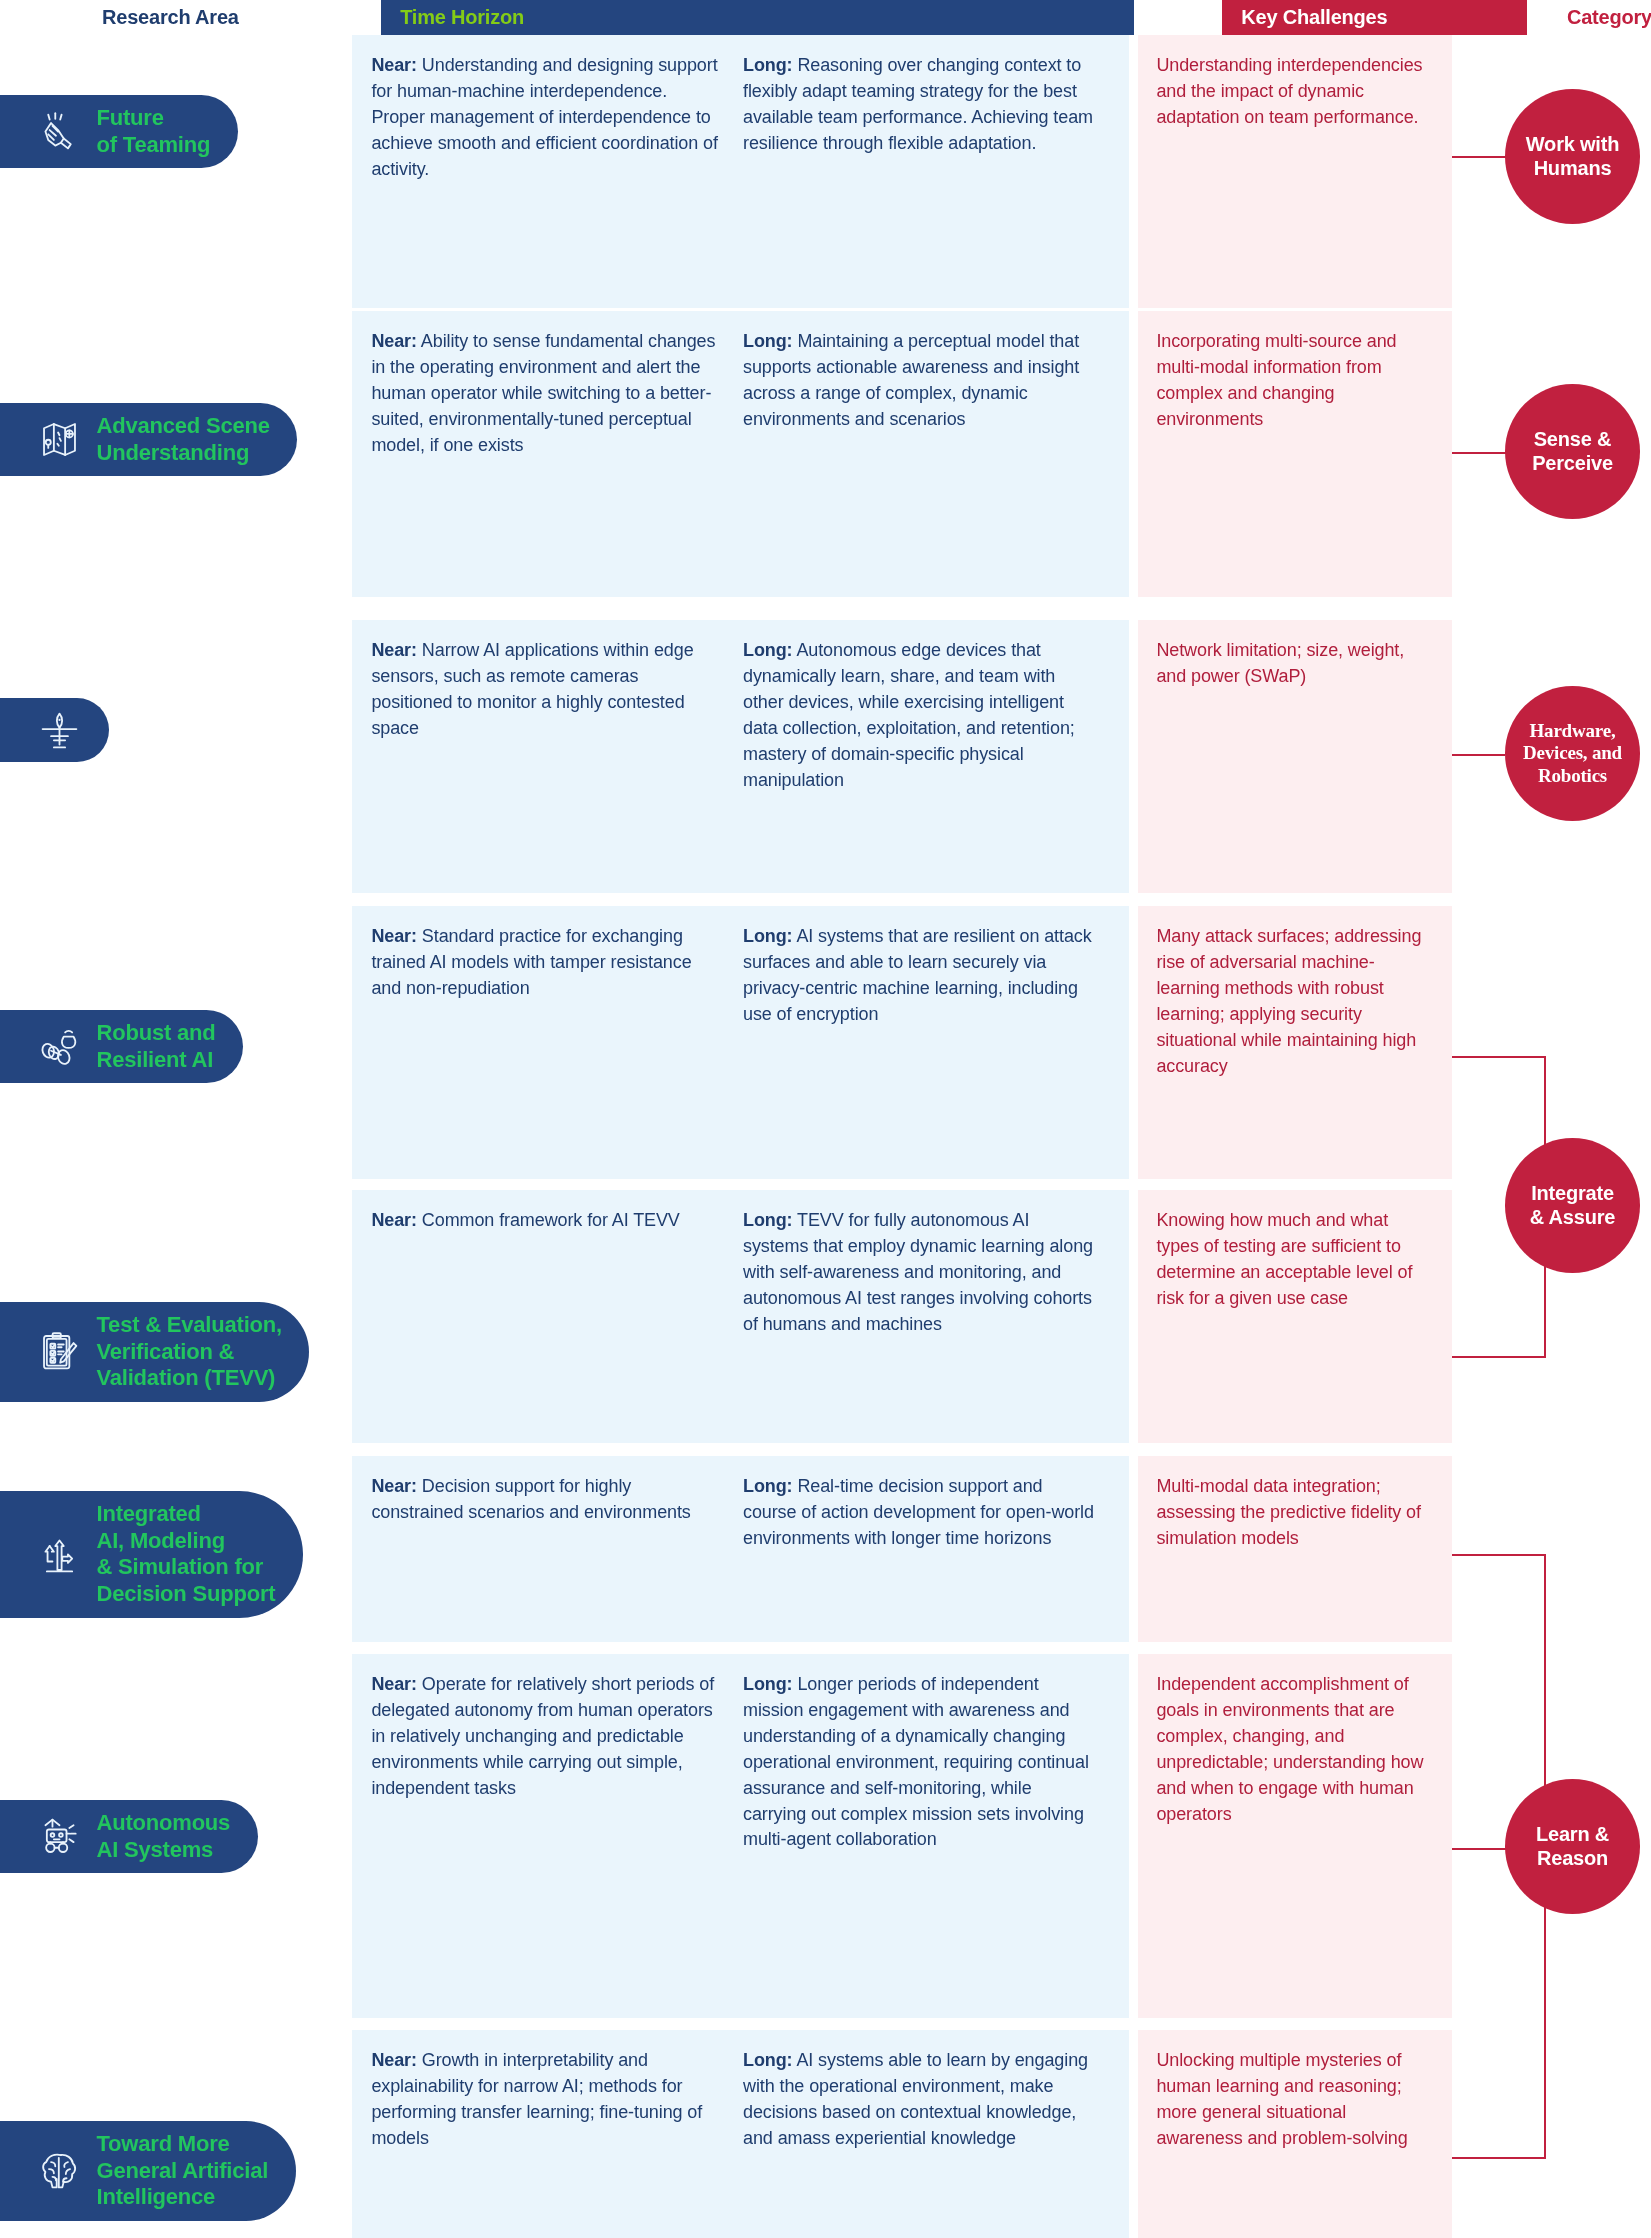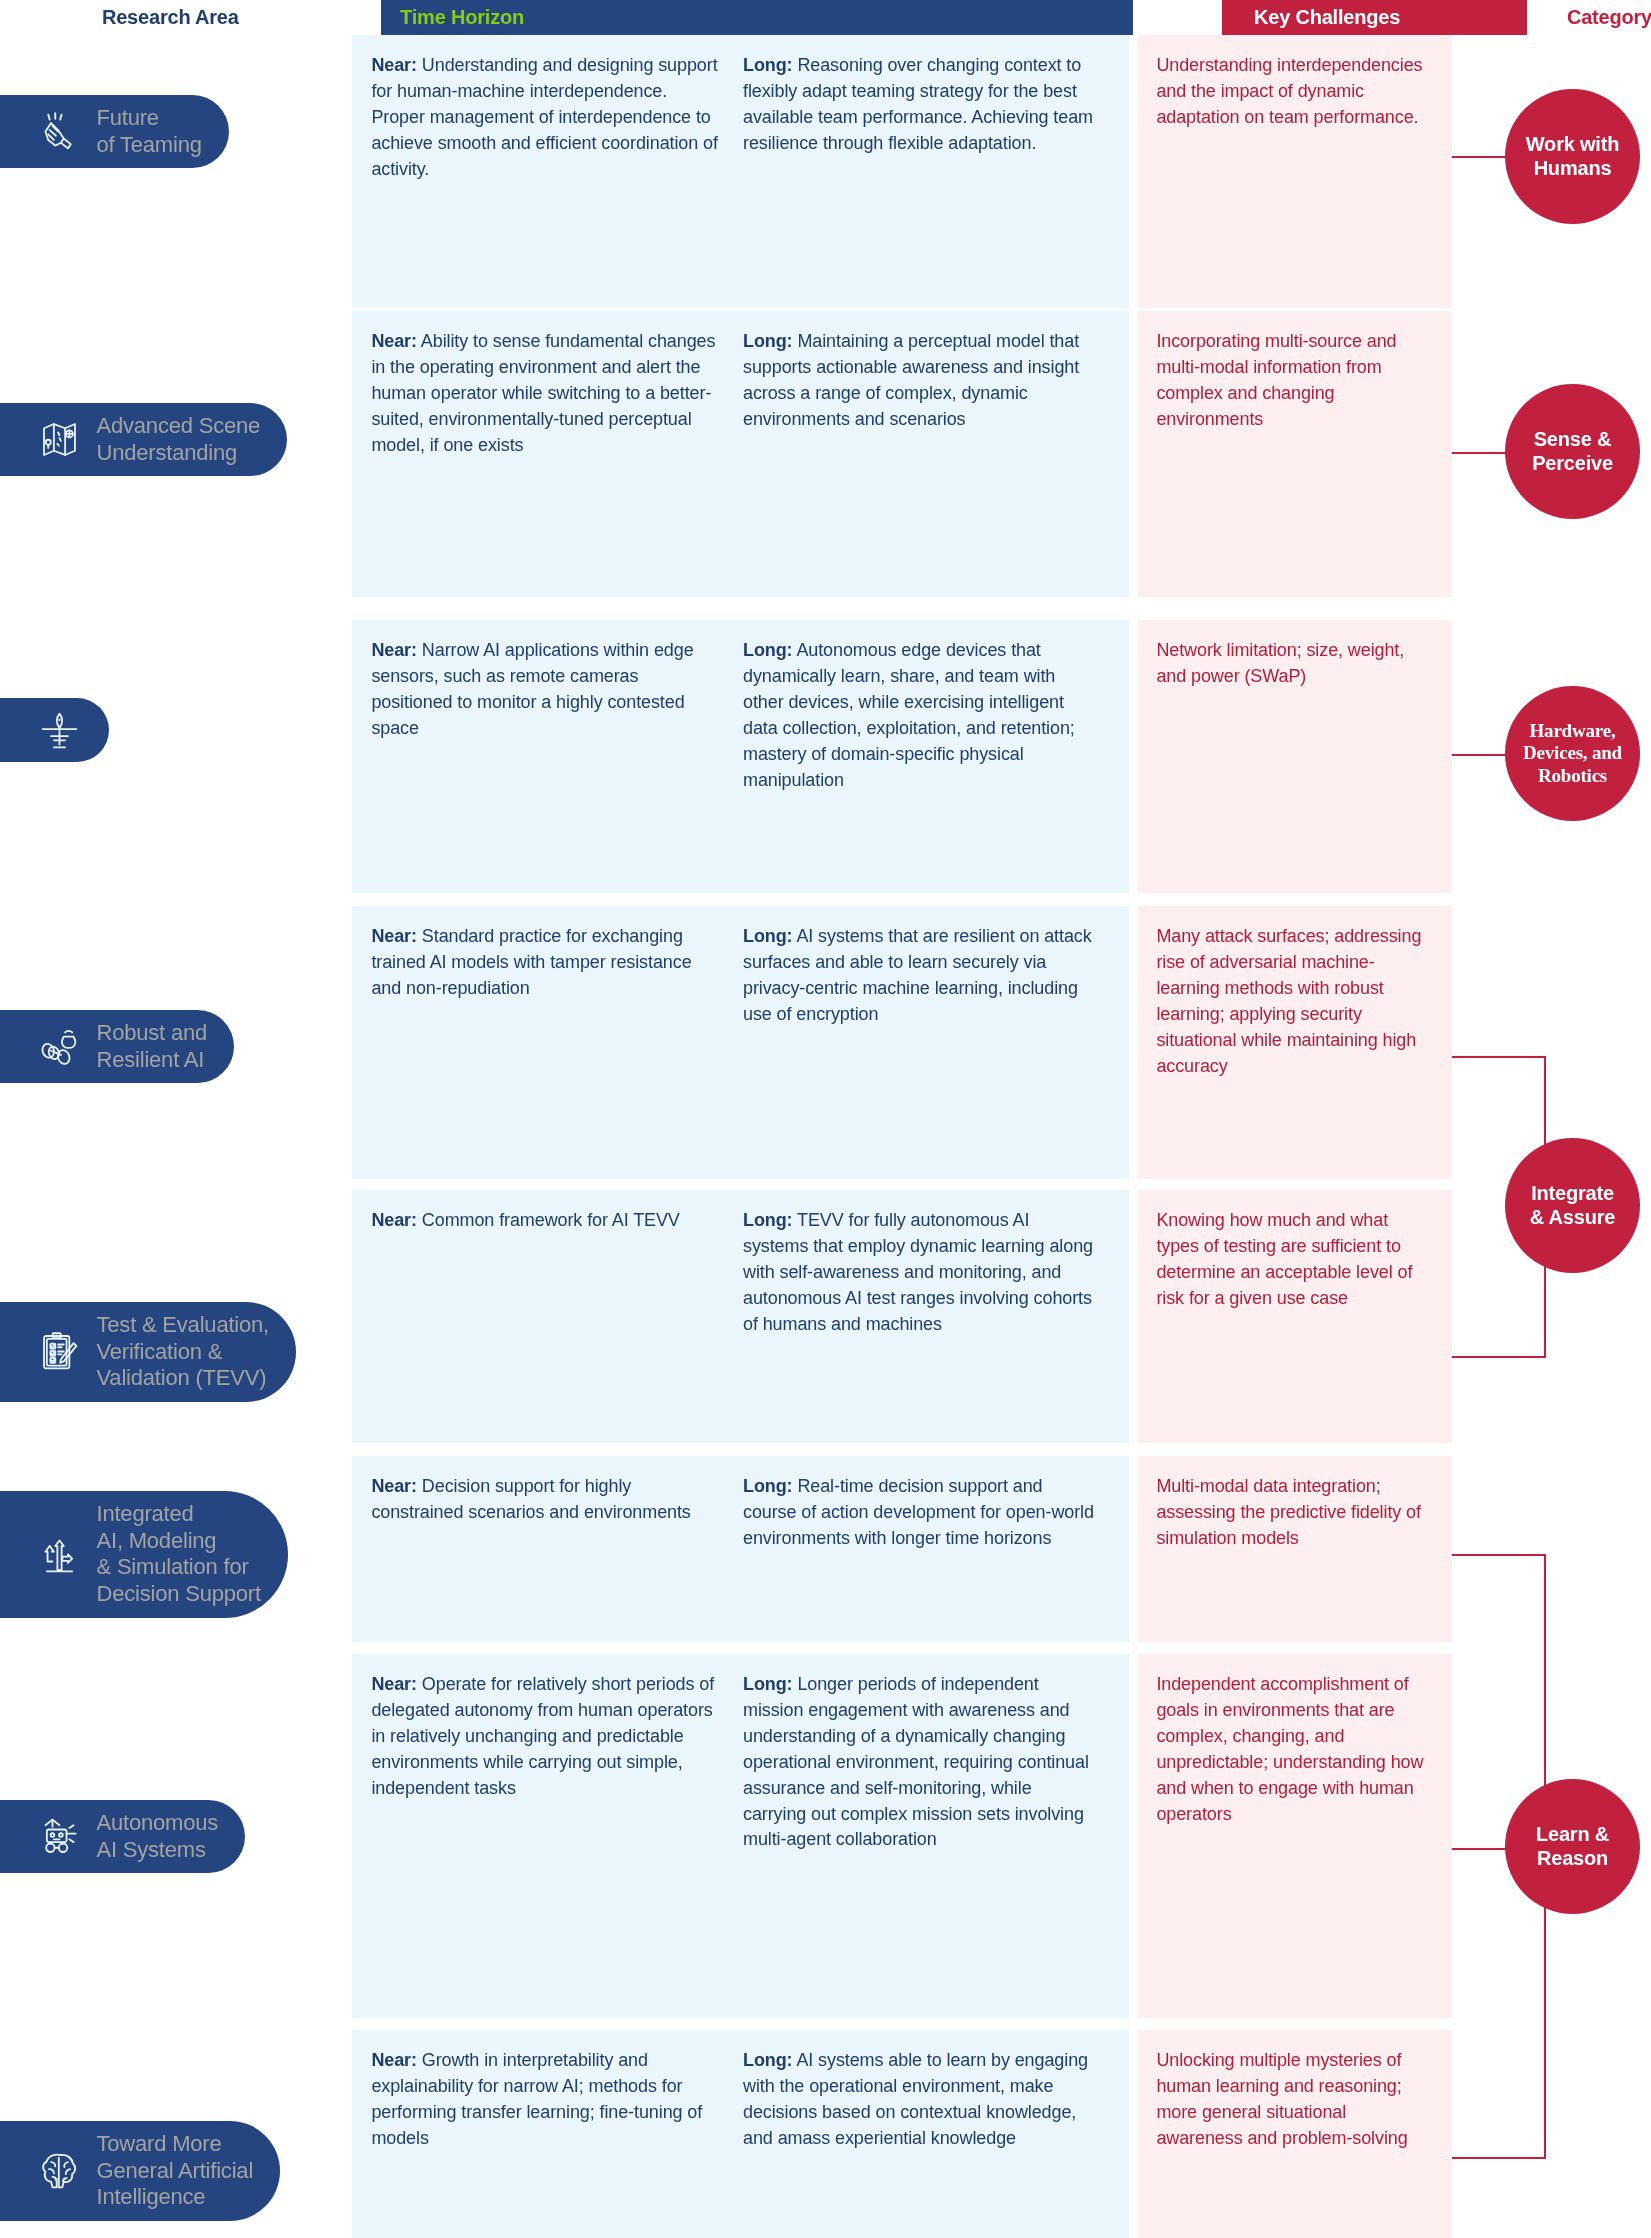--- a/index.html
+++ b/index.html
@@ -58,21 +58,21 @@
     font-weight: bold;
     font-size: 20px;
     letter-spacing: -0.2px;
   }
   .hdr-gap-a { width: 9px; background: #fff; }
   .hdr-chal {
     width: 314px;
     background: var(--crimson);
     color: #fff;
     display: flex; align-items: center;
-    padding-left: 32px;
+    padding-left: 19px;
     font-weight: bold;
     font-size: 20px;
     letter-spacing: -0.2px;
   }
   .hdr-cat {
     flex: 1;
     display: flex; align-items: center; justify-content: center;
     color: var(--crimson);
     font-weight: bold;
     font-size: 20px;
@@ -138,22 +138,22 @@
     background: var(--navy);
     border-radius: 0 806px 806px 0;
     display: flex;
     align-items: center;
     gap: 14.5px;
     padding: 9.7px 27.4px 9.7px 37px;
     box-shadow: 0 0 0 7.3px #ffffff;
     z-index: 4;
   }
   .pill-label {
-    color: #a3a3a3;
-    font-weight: normal;
+    color: #22c55e;
+    font-weight: bold;
     font-size: 22px;
     line-height: 1.22;
     letter-spacing: -0.2px;
     white-space: pre-line;
   }
   .pill-icon { width: 45px; height: 45px; flex: 0 0 45px; }
   .pill-icon svg { width: 100%; height: 100%; display: block; }
 
   
   .cat-circle {

